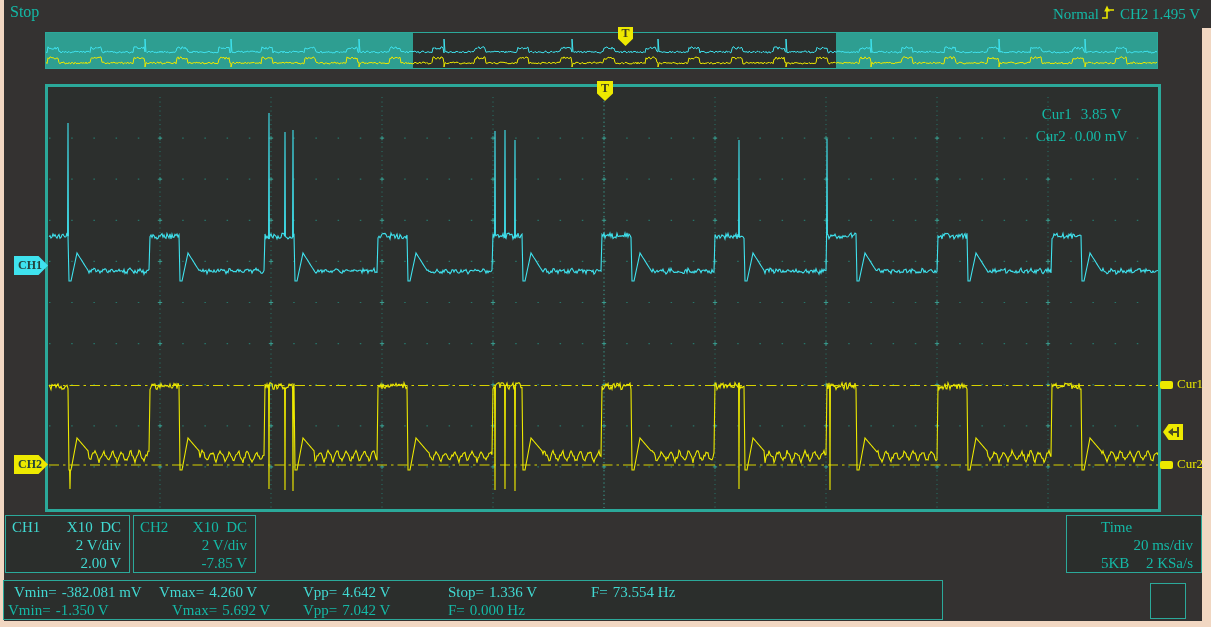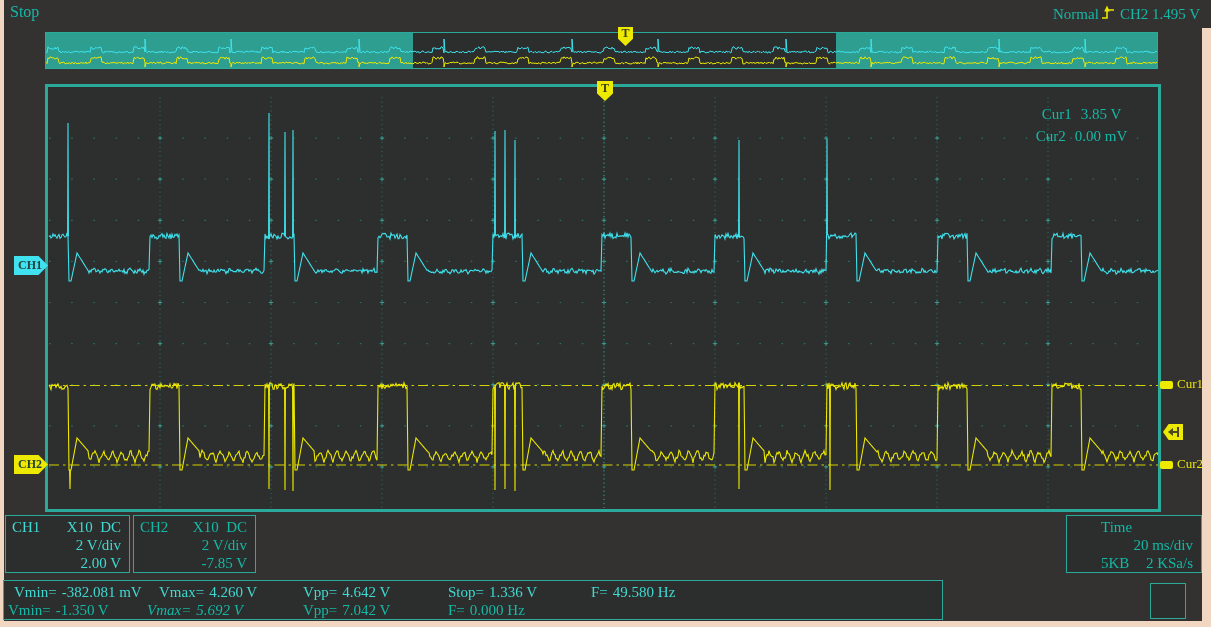--- a/index.html
+++ b/index.html
@@ -156,26 +156,26 @@
     <div class="abs cyn txt15" style="left:155px;top:2px;">
       <span class="measlbl">Vmax=</span><span class="measval">4.260 V</span>
     </div>
     <div class="abs cyn txt15" style="left:299px;top:2px;">
       <span class="measlbl">Vpp=</span><span class="measval">4.642 V</span>
     </div>
     <div class="abs cyn txt15" style="left:444px;top:2px;">
       <span class="measlbl">Stop=</span><span class="measval">1.336 V</span>
     </div>
     <div class="abs cyn txt15" style="left:587px;top:2px;">
-      <span class="measlbl">F=</span><span class="measval">49.580 Hz</span>
+      <span class="measlbl">F=</span><span class="measval">73.554 Hz</span>
     </div>
     <div class="abs yel txt15" style="left:4px;top:20px;">
       <span class="measlbl">Vmin=</span><span class="measval">-1.350 V</span>
     </div>
-    <div class="abs yel txt15" style="left:143px;top:20px;font-style:italic;">
+    <div class="abs yel txt15" style="left:168px;top:20px;">
       <span class="measlbl">Vmax=</span><span class="measval">5.692 V</span>
     </div>
     <div class="abs yel txt15" style="left:299px;top:20px;">
       <span class="measlbl">Vpp=</span><span class="measval">7.042 V</span>
     </div>
     <div class="abs yel txt15" style="left:444px;top:20px;">
       <span class="measlbl">F=</span><span class="measval">0.000 Hz</span>
     </div>
   </div>
 

